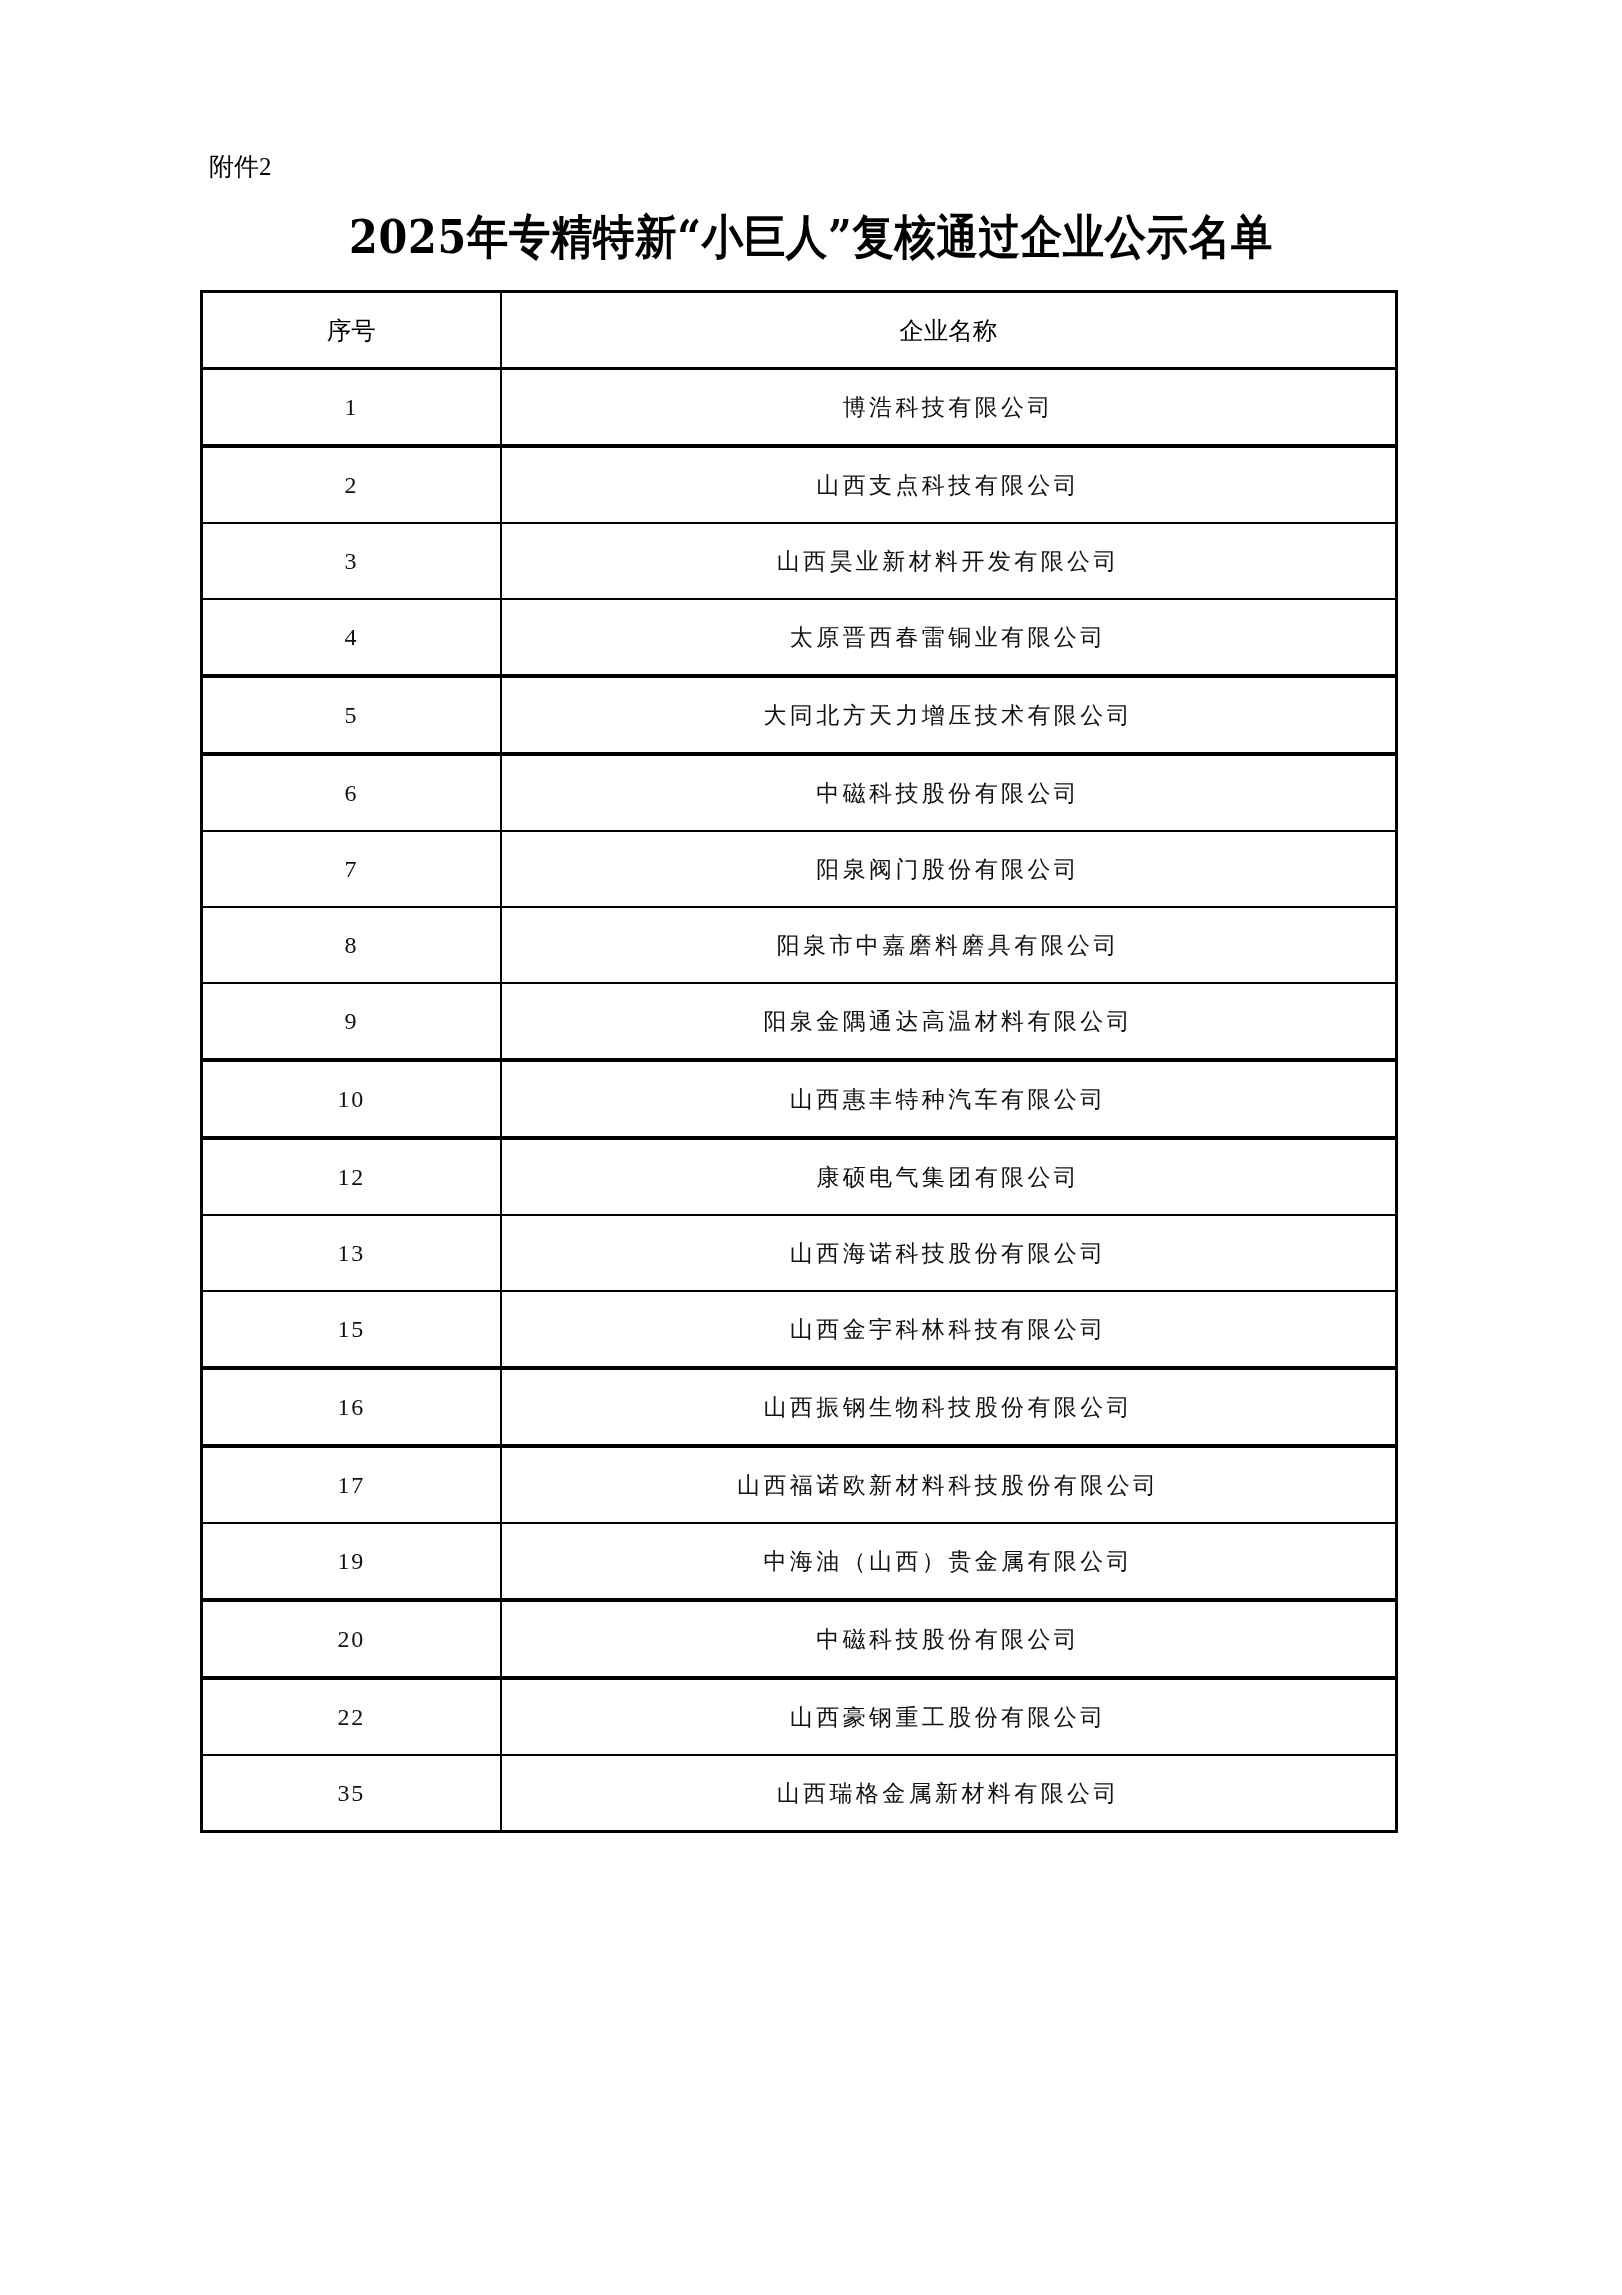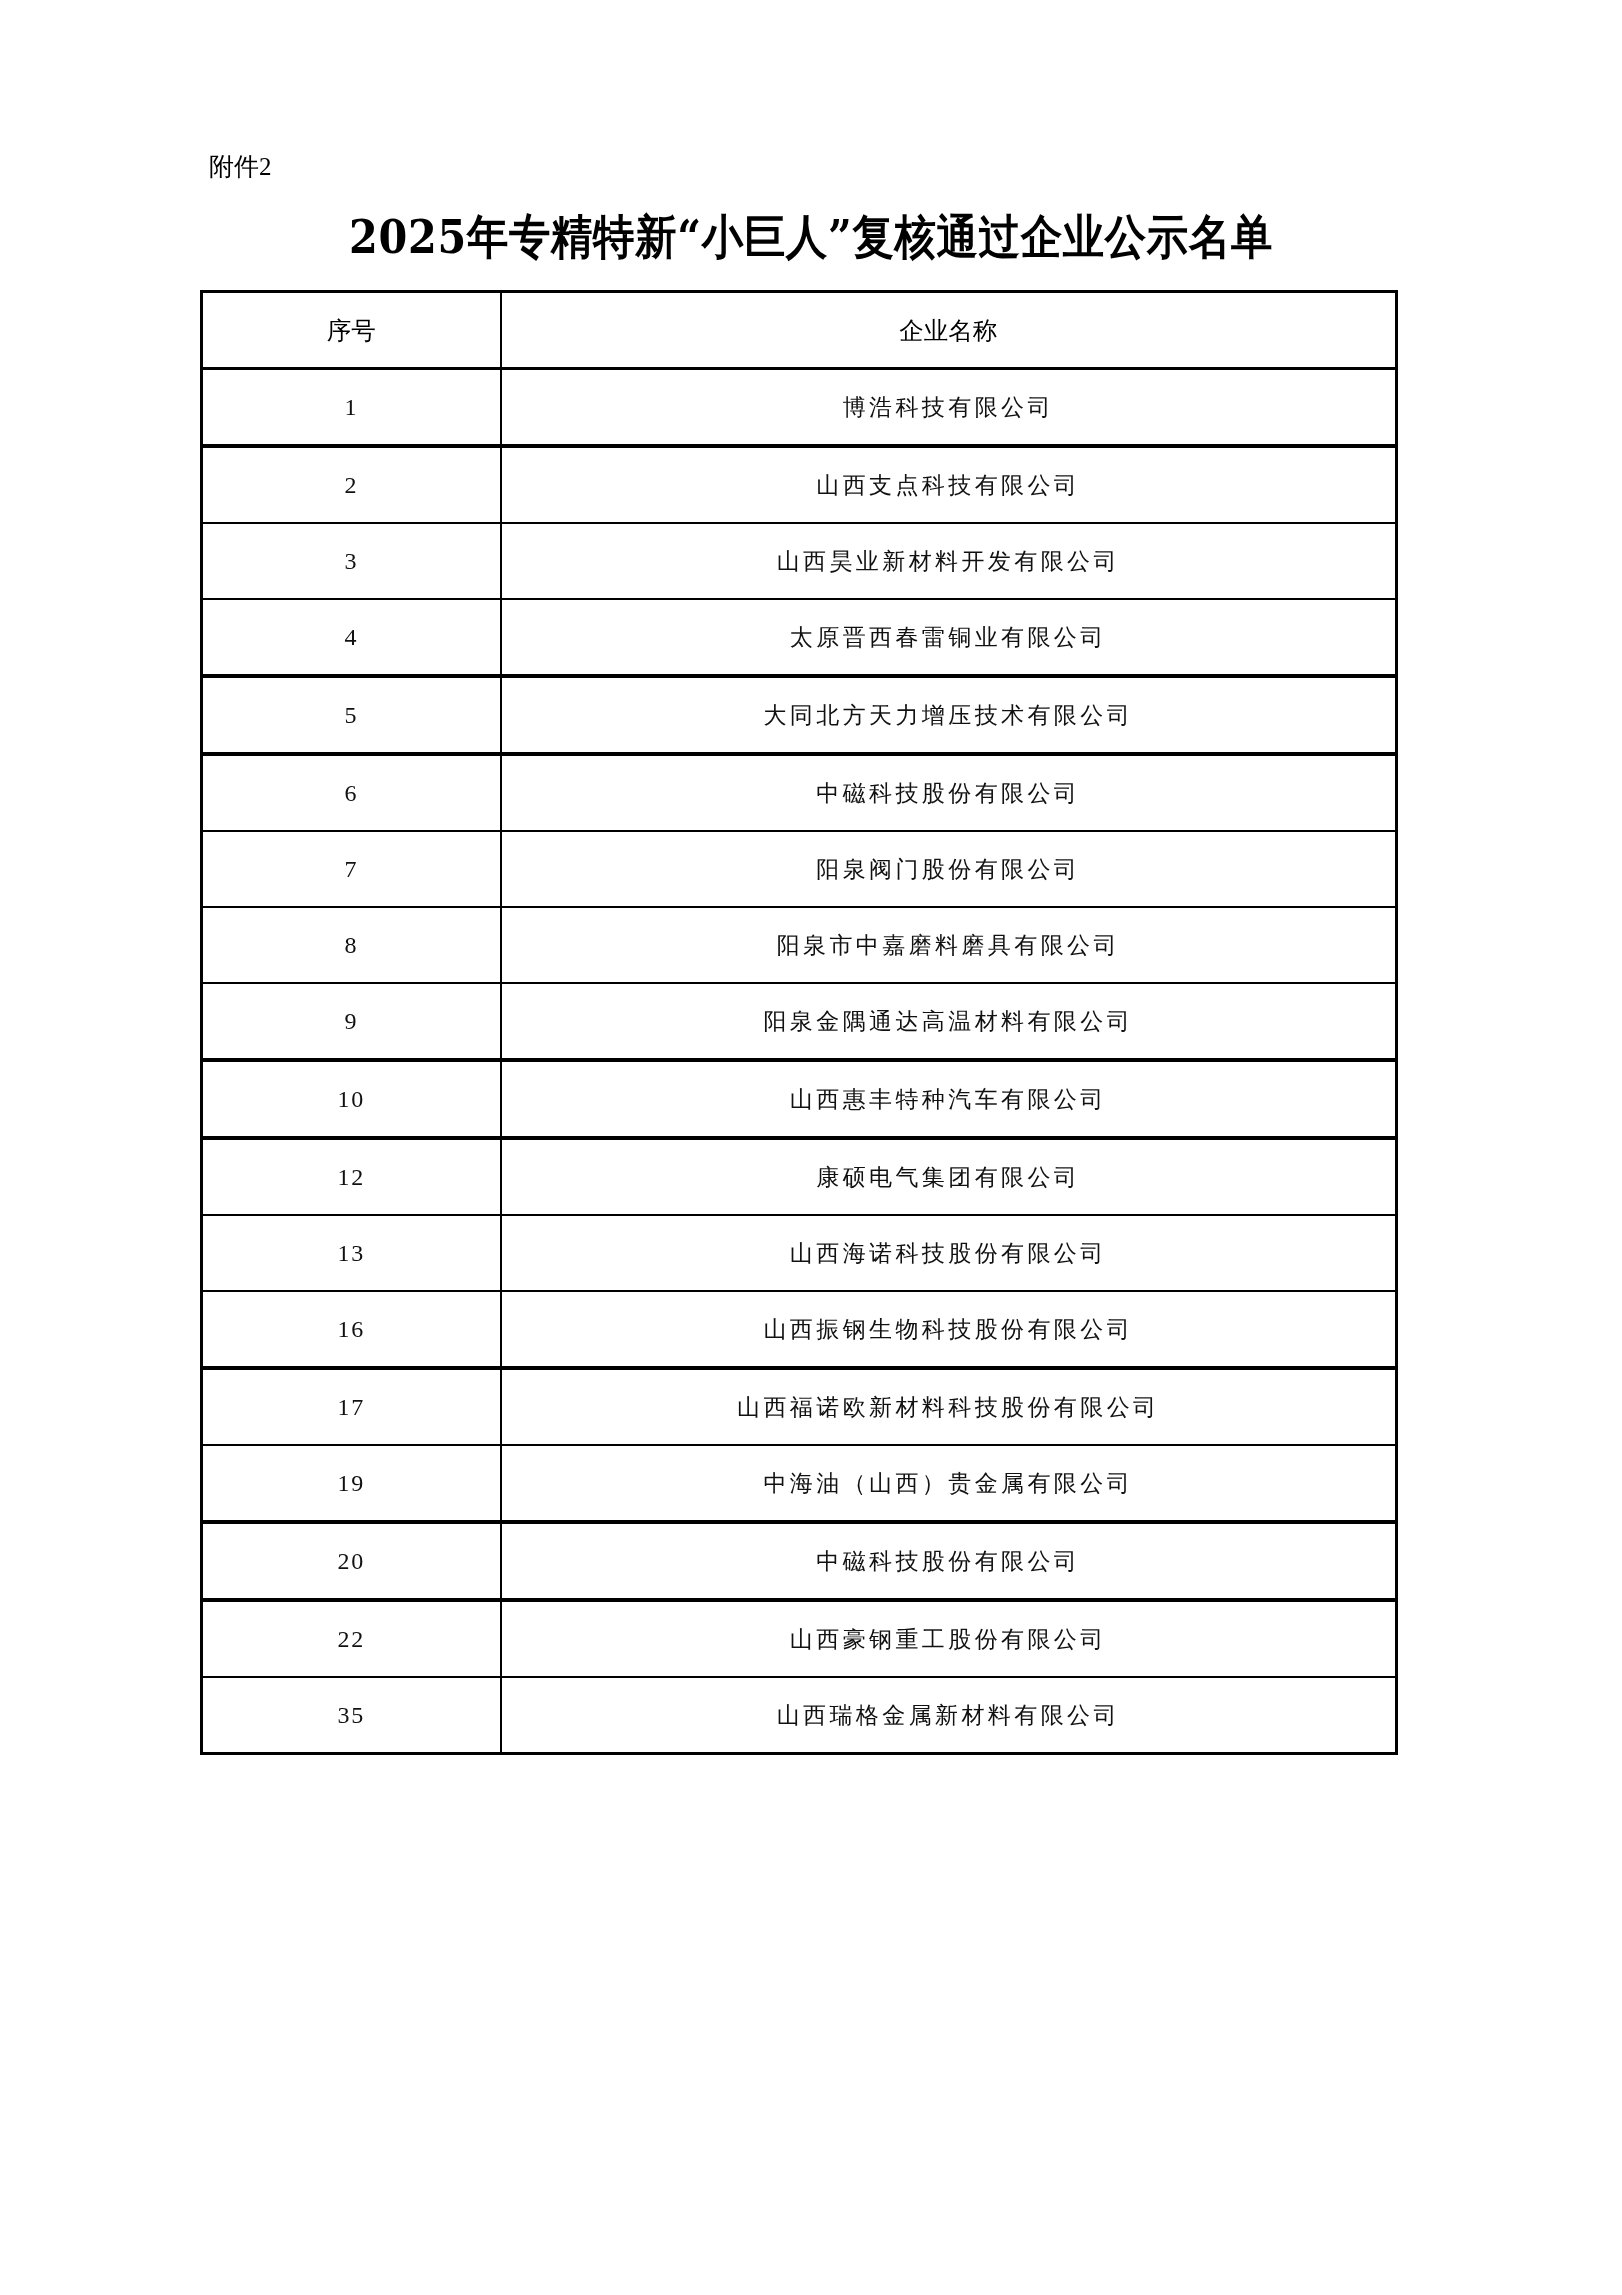--- a/index.html
+++ b/index.html
@@ -139,20 +139,24 @@
       </tr>
     <tr>
         <td class="cell-index">12</td>
         <td>康硕电气集团有限公司</td>
       </tr>
     <tr>
         <td class="cell-index">13</td>
         <td>山西海诺科技股份有限公司</td>
       </tr>
     <tr class="row-thick">
+        <td class="cell-index">15</td>
+        <td>山西金宇科林科技有限公司</td>
+      </tr>
+    <tr class="row-thick">
         <td class="cell-index">16</td>
         <td>山西振钢生物科技股份有限公司</td>
       </tr>
     <tr>
         <td class="cell-index">17</td>
         <td>山西福诺欧新材料科技股份有限公司</td>
       </tr>
     <tr class="row-thick">
         <td class="cell-index">19</td>
         <td>中海油（山西）贵金属有限公司</td>

